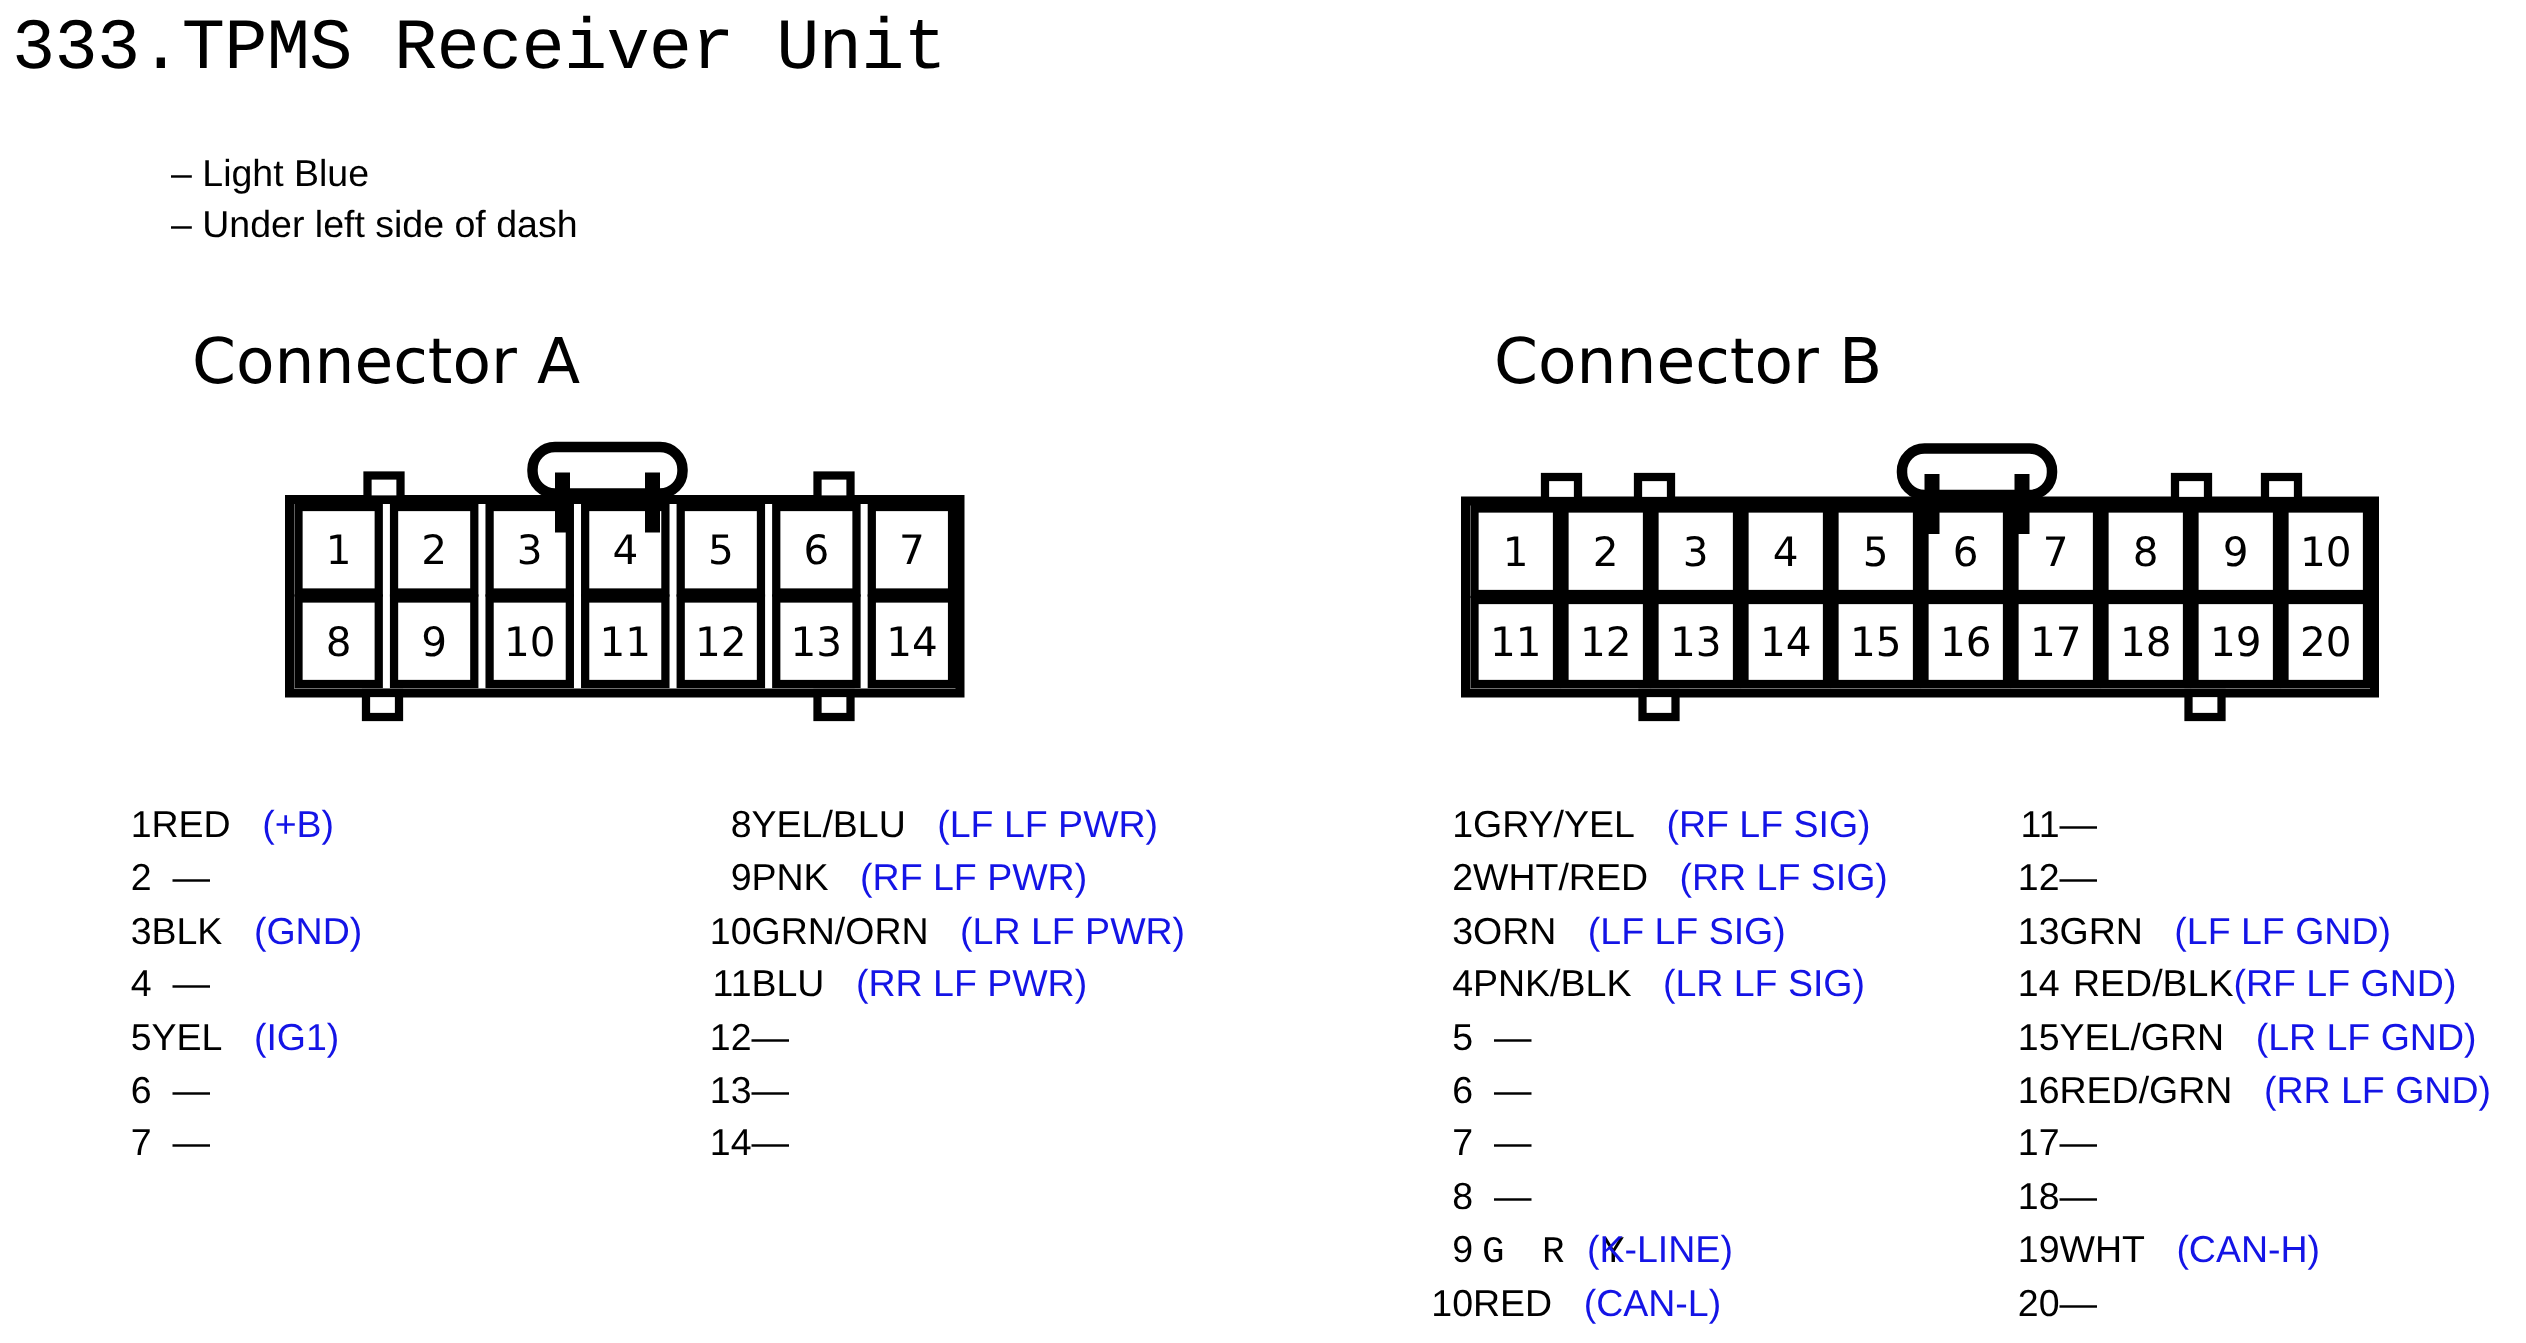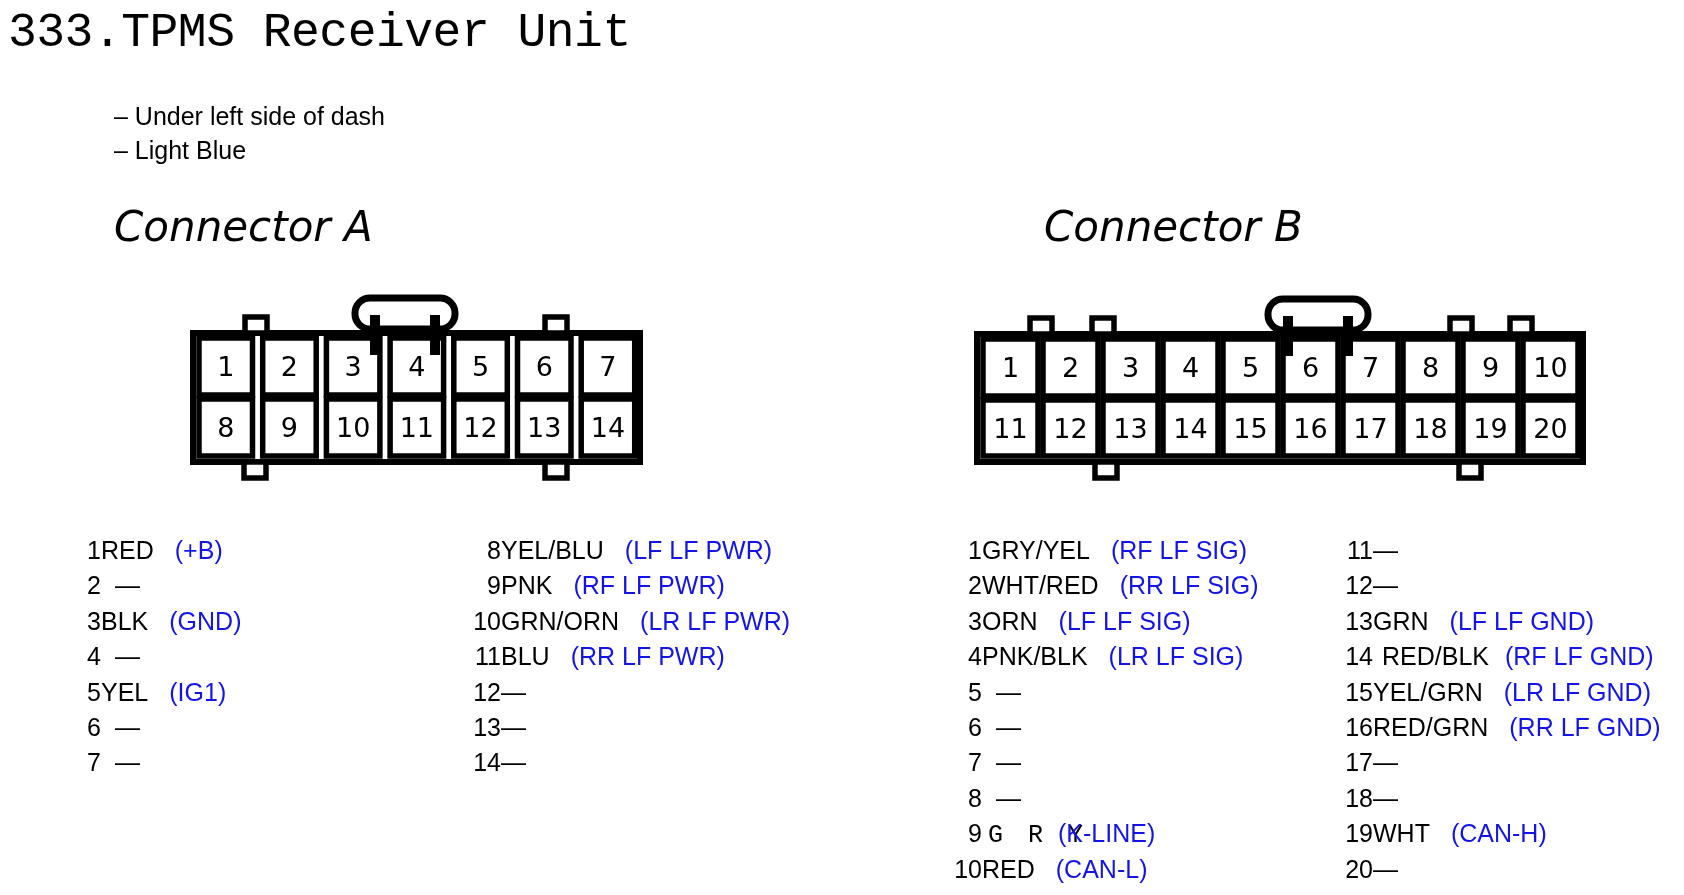--- a/index.html
+++ b/index.html
@@ -11,24 +11,24 @@
   .abs{position:absolute;}
   
   #title{
     left:8px;top:6px;font-family:Liberation Mono, monospace;
     font-size:48px;font-weight:400;letter-spacing:-0.5px;white-space:nowrap;
   }
   #notes{left:114px;top:99px;font-size:25px;line-height:34px;white-space:nowrap;}
   
   .conn-head{
     font-family:"DejaVu Sans",sans-serif;font-size:42px;font-weight:400;
-    white-space:nowrap;margin:2px;font-style:italic;
+    white-space:nowrap;margin:16px;
   }
   #headA{left:112px;top:200px;}
-  #headB{left:1042px;top:200px;}
+  #headB{left:980px;top:200px;}
   
   #svgA{left:150px;top:278px;}
   #svgB{left:940px;top:278px;}
   
   .pin-col{font-size:25px;white-space:nowrap;}
   .cA1{left:85px;top:533px;}
   .cA2{left:470px;top:533px;}
   .cB1{left:951px;top:533px;}
   .cB2{left:1345px;top:533px;}
   .prow{display:flex;align-items:baseline;height:35.4px;line-height:35.4px;}
@@ -36,30 +36,30 @@
   .cA1 .pn{width:16px;}
   .cA2 .pn{width:31px;}
   .cB1 .pn{width:31px;}
   .cB2 .pn{width:28px;}
   .pc{white-space:pre;}
   .pc.dash1{margin-left:14px;}
   .pc.ls{letter-spacing:5px;margin-left:6px;font-family:Liberation Mono, monospace;}
   .pc.sp{margin-left:9px;}
   .ps{color:var(--blue);margin-left:21px;white-space:pre;}
   .ps.kov{margin-left:-30px;}
-  .ps.tight{margin-left:16px;}
+  .ps.tight{margin-left:0;}
 </style>
 </head>
 <body>
 
 <div class="abs" id="title">333.TPMS Receiver Unit</div>
 
 <div class="abs" id="notes">
+  <div>– Light Blue</div>
   <div>– Under left side of dash</div>
-  <div>– Light Blue</div>
 </div>
 
 <h2 class="abs conn-head" id="headA">Connector A</h2>
 <h2 class="abs conn-head" id="headB">Connector B</h2>
 
 <svg class="abs" id="svgA" width="520" height="210">
     <rect x="43" y="55" width="447" height="129" fill="#ffffff" stroke="#000000" stroke-width="6"></rect>
     <rect x="49" y="60" width="53.5" height="57" fill="#ffffff" stroke="#000000" stroke-width="5.5"></rect>
     <text x="75.75" y="98" text-anchor="middle" font-family="&quot;DejaVu Sans&quot;,sans-serif" font-size="27" fill="#000000">1</text>
     <rect x="112.69999999999999" y="60" width="53.5" height="57" fill="#ffffff" stroke="#000000" stroke-width="5.5"></rect>

